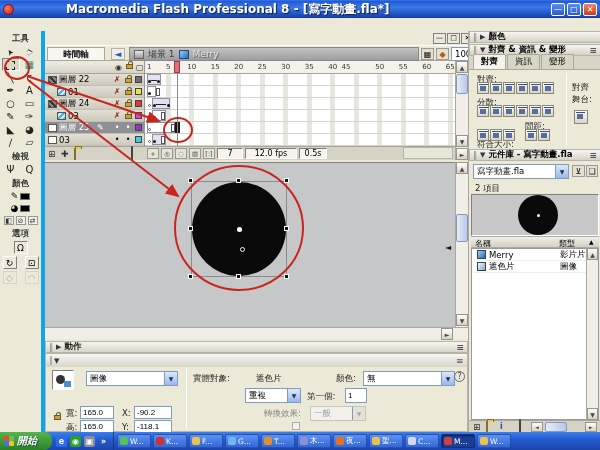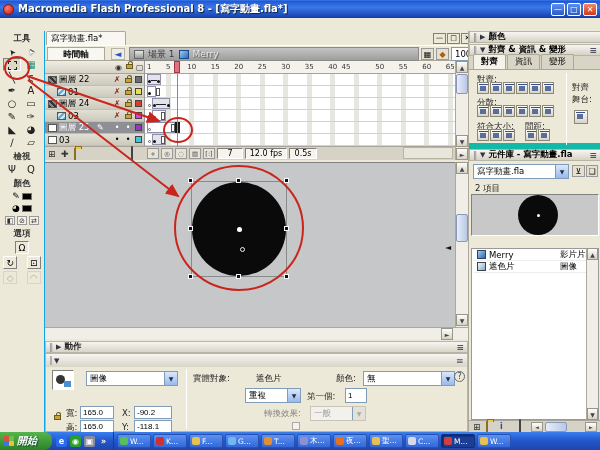--- a/index.html
+++ b/index.html
@@ -4,31 +4,31 @@
 <style>
   *{margin:0;padding:0;box-sizing:border-box;}
   html,body{width:600px;height:450px;overflow:hidden;}
   body{font-family:"DejaVu Sans","Liberation Sans",sans-serif;font-size:9px;color:#000;}
   .abs{position:absolute;}
   #screen{position:relative;width:600px;height:450px;background:#ece9d8;overflow:hidden;}
 
   
   #titlebar{left:0;top:0;width:600px;height:18px;background:linear-gradient(180deg,#3a7ae8 0%,#225ad6 8%,#3a78e8 40%,#1846b5 92%,#123a9a 100%);display:flex;align-items:center;padding:0 3px;color:#fff;}
   #title-icon{width:11px;height:11px;border-radius:50%;background:radial-gradient(circle at 35% 35%,#ff7a6a,#c01810);border:1px solid #801008;margin-right:4px;flex:0 0 auto;}
-  #title-text{font-weight:bold;font-size:10px;white-space:nowrap;overflow:hidden;text-shadow:1px 1px 1px #123;}
+  #title-text{font-weight:bold;font-size:12px;white-space:nowrap;overflow:hidden;text-shadow:1px 1px 1px #123;margin-left:48px;}
   .tb-btns{margin-left:auto;display:flex;gap:2px;}
   .tb-btn{width:14px;height:13px;border:1px solid #fff;border-radius:2px;background:linear-gradient(180deg,#5a8ef0,#2c5cc8);color:#fff;font-size:8px;line-height:11px;text-align:center;}
   .tb-btn.close{background:linear-gradient(180deg,#f08868,#d03818);}
 
   
   #menubar{left:0;top:18px;width:600px;height:13px;background:#ece9d8;border-bottom:1px solid #c9c5b8;display:flex;align-items:center;padding-left:4px;gap:2px;}
   .mi{padding:1px 5px;font-size:9px;white-space:nowrap;}
 
   
-  #toolbox{left:0;top:31px;width:45px;height:401px;background:#ece9d8;border-right:1px solid #0ea5e9;}
+  #toolbox{left:0;top:31px;width:45px;height:401px;background:#ece9d8;border-right:4px solid #0ea5e9;}
   .tool-title{text-align:center;font-weight:bold;font-size:8.5px;color:#333;padding-top:2px;}
   .tgrid{display:grid;grid-template-columns:19px 19px;justify-content:center;}
   .tool{width:18px;height:13px;text-align:center;line-height:13px;font-size:10px;color:#222;overflow:hidden;}
   .tool.active{border:1px solid;border-color:#808080 #fff #fff #808080;background:#dcd8c8;}
   .tool .hollow{color:#fff;text-shadow:0 0 1px #000,1px 1px 0 #555;}
   .ft-box{display:inline-block;width:9px;height:9px;border:1px dashed #222;margin-top:2px;}
   .swrow{display:flex;align-items:center;justify-content:center;gap:2px;height:12px;}
   .sw{width:10px;height:7px;border:1px solid #777;}
   .minibtn{width:10px;height:9px;border:1px solid #999;background:#f4f2e8;font-size:7px;line-height:8px;text-align:center;color:#333;}
   .opt{width:14px;height:13px;margin:1px auto;border:1px solid;border-color:#fff #808080 #808080 #fff;background:#ece9d8;text-align:center;line-height:12px;font-size:9px;}
@@ -224,21 +224,20 @@
         <div class="opt">↻</div>
         <div class="opt">⊡</div>
       </div>
     <div class="optrow" id="opt-row-1">
         <div class="opt grayed">◇</div>
         <div class="opt grayed">◠</div>
       </div>
   </div>
 
   <div id="docwin" class="abs">
-    <div id="doctab" class="abs">寫字動畫.fla*</div>
     <div class="doc-ctrl abs" style="left:388px;">—</div>
     <div class="doc-ctrl abs" style="left:402px;">□</div>
     <div class="doc-ctrl abs" style="left:416px;">✕</div>
 
     <div id="editbar" class="abs">
       <div id="tl-tab" class="abs">時間軸</div>
       <div id="back-btn" class="abs">◄</div>
       <div id="pathbar" class="abs">
         <span class="path-ico ico-scene"></span>
         <span>場景 1</span>
@@ -368,21 +367,21 @@
               <div class="fekf" style="left: 16.1px;"></div>
             </div>
           </div>
         <div id="tl-foot">
           <span class="tfb">+</span>
           <span class="tfb">◎</span>
           <span class="tfb">◌</span>
           <span class="tfb">▥</span>
           <span class="tfb">[:]</span>
           <span class="tfv" style="width:26px;">7</span>
-          <span class="tfv" style="width:42px;">12.0 fps</span>
+          <span class="tfv" style="width:52px;">12.0 fps</span>
           <span class="tfv" style="width:28px;">0.5s</span>
         </div>
         <div id="tl-scroll"></div>
       <div id="phline" style="left: 32.2px;"></div>
         </div>
       <div class="vscroll abs" style="left:410px;top:0;height:99px;">
         <div class="sbtn" style="top:0;">▲</div>
         <div class="sthumb" style="top:13px;height:20px;"></div>
         <div class="sbtn" style="top:74px;">▼</div>
         <div class="sbtn" style="top:87px;">►</div>
@@ -482,40 +481,40 @@
       <span class="grip">‖</span>
       <span class="arrowg">▼</span>
       <span>對齊 &amp; 資訊 &amp; 變形</span>
       <span class="pmenu">≡</span>
     </div>
     <div class="rtabs" style="top:25px;" id="align-tabs">
         <div class="ptab on">對齊</div>
         <div class="ptab">資訊</div>
         <div class="ptab">變形</div>
       </div>
-    <div class="abs" id="align-body" style="left:0;top:39px;width:132px;height:79px;background:#ece9d8;border-bottom:6px solid #14b8a6;">
+    <div class="abs" id="align-body" style="left:0;top:39px;width:132px;height:94px;background:#ece9d8;border-bottom:3px solid #14b8a6;">
       <span class="plabel" style="left:8px;top:4px;">對齊:</span>
       <div id="align-row-a">
           <div class="abtn" style="left: 8px; top: 12px;"></div>
           <div class="abtn" style="left: 21px; top: 12px;"></div>
           <div class="abtn" style="left: 34px; top: 12px;"></div>
           <div class="abtn" style="left: 47px; top: 12px;"></div>
           <div class="abtn" style="left: 60px; top: 12px;"></div>
           <div class="abtn" style="left: 73px; top: 12px;"></div>
         </div>
       <span class="plabel" style="left:8px;top:27px;">分散:</span>
       <div id="align-row-d">
           <div class="abtn" style="left: 8px; top: 35px;"></div>
           <div class="abtn" style="left: 21px; top: 35px;"></div>
           <div class="abtn" style="left: 34px; top: 35px;"></div>
           <div class="abtn" style="left: 47px; top: 35px;"></div>
           <div class="abtn" style="left: 60px; top: 35px;"></div>
           <div class="abtn" style="left: 73px; top: 35px;"></div>
         </div>
-      <span class="plabel" style="left:8px;top:51px;">符合大小:</span>
+      <span class="plabel" style="left:8px;top:69px;">符合大小:</span>
       <span class="plabel" style="left:56px;top:51px;">間距:</span>
       <div id="align-row-m">
           <div class="abtn" style="left: 8px; top: 59px;"></div>
           <div class="abtn" style="left: 21px; top: 59px;"></div>
           <div class="abtn" style="left: 34px; top: 59px;"></div>
           <div class="abtn" style="left: 56px; top: 59px;"></div>
           <div class="abtn" style="left: 69px; top: 59px;"></div>
         </div>
       <div class="vdivider" style="left:97px;top:3px;height:72px;"></div>
       <span class="plabel" style="left:103px;top:12px;">對齊</span>
@@ -533,20 +532,25 @@
       <div class="combo abs" style="left:4px;top:3px;width:96px;">
         <span class="val">寫字動畫.fla</span>
         <span class="arr">▼</span>
       </div>
       <div class="eb-ico abs" style="left:103px;top:4px;">⊻</div>
       <div class="eb-ico abs" style="left:117px;top:4px;width:12px;">❏</div>
       <span class="plabel" style="left:6px;top:22px;">2 項目</span>
       <div id="lib-preview" style="left:2px;top:33px;width:128px;height:42px;">
         <div id="libprev-circle" style="left: 46px; top: 0px; width: 40px; height: 40px;"></div>
         <div id="libprev-dot" style="left: 65px; top: 19px;"></div>
+      </div>
+      <div id="lib-cols" style="left:2px;top:75px;width:128px;">
+        <span class="abs" style="left:4px;top:1px;">名稱</span>
+        <span class="abs" style="left:88px;top:1px;">類型</span>
+        <span class="abs" style="left:118px;top:1px;font-size:6px;">▲</span>
       </div>
       <div id="liblist" style="left:2px;top:87px;width:128px;height:172px;">
           <div class="librow" style="top: 0px;">
             <div class="lib-ico lib-mc"></div>
             <span style="flex: 1 1 0%; overflow: hidden;">Merry</span>
             <span class="libtype">影片片段</span>
           </div>
           <div class="librow" style="top: 12px;">
             <div class="lib-ico lib-gr"></div>
             <span style="flex: 1 1 0%; overflow: hidden;">遮色片</span>

